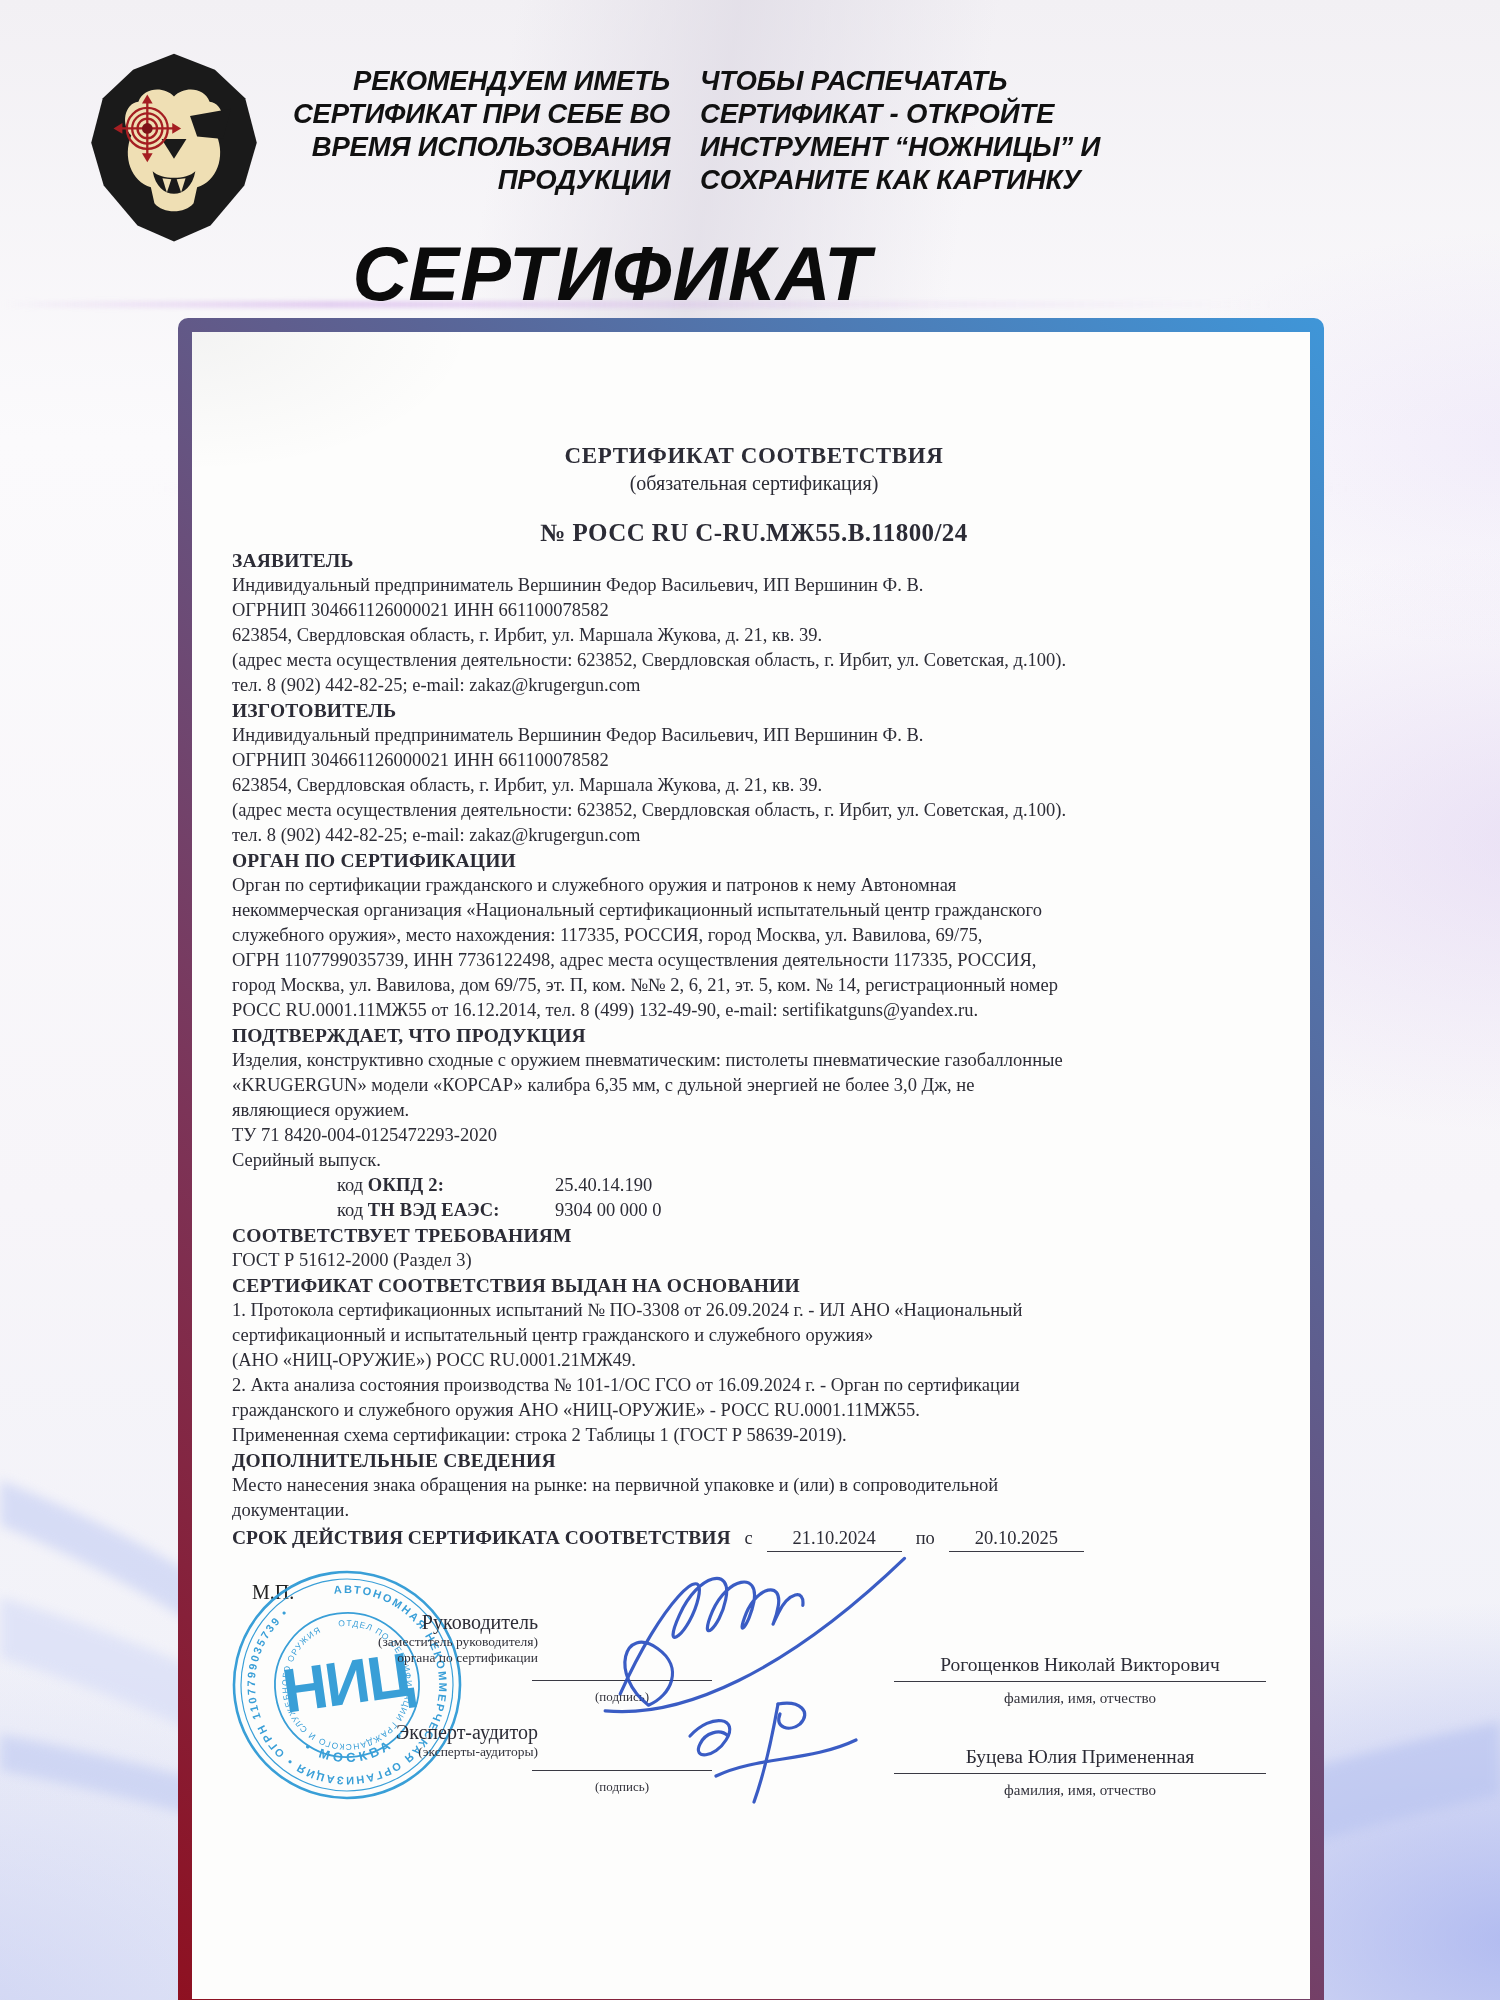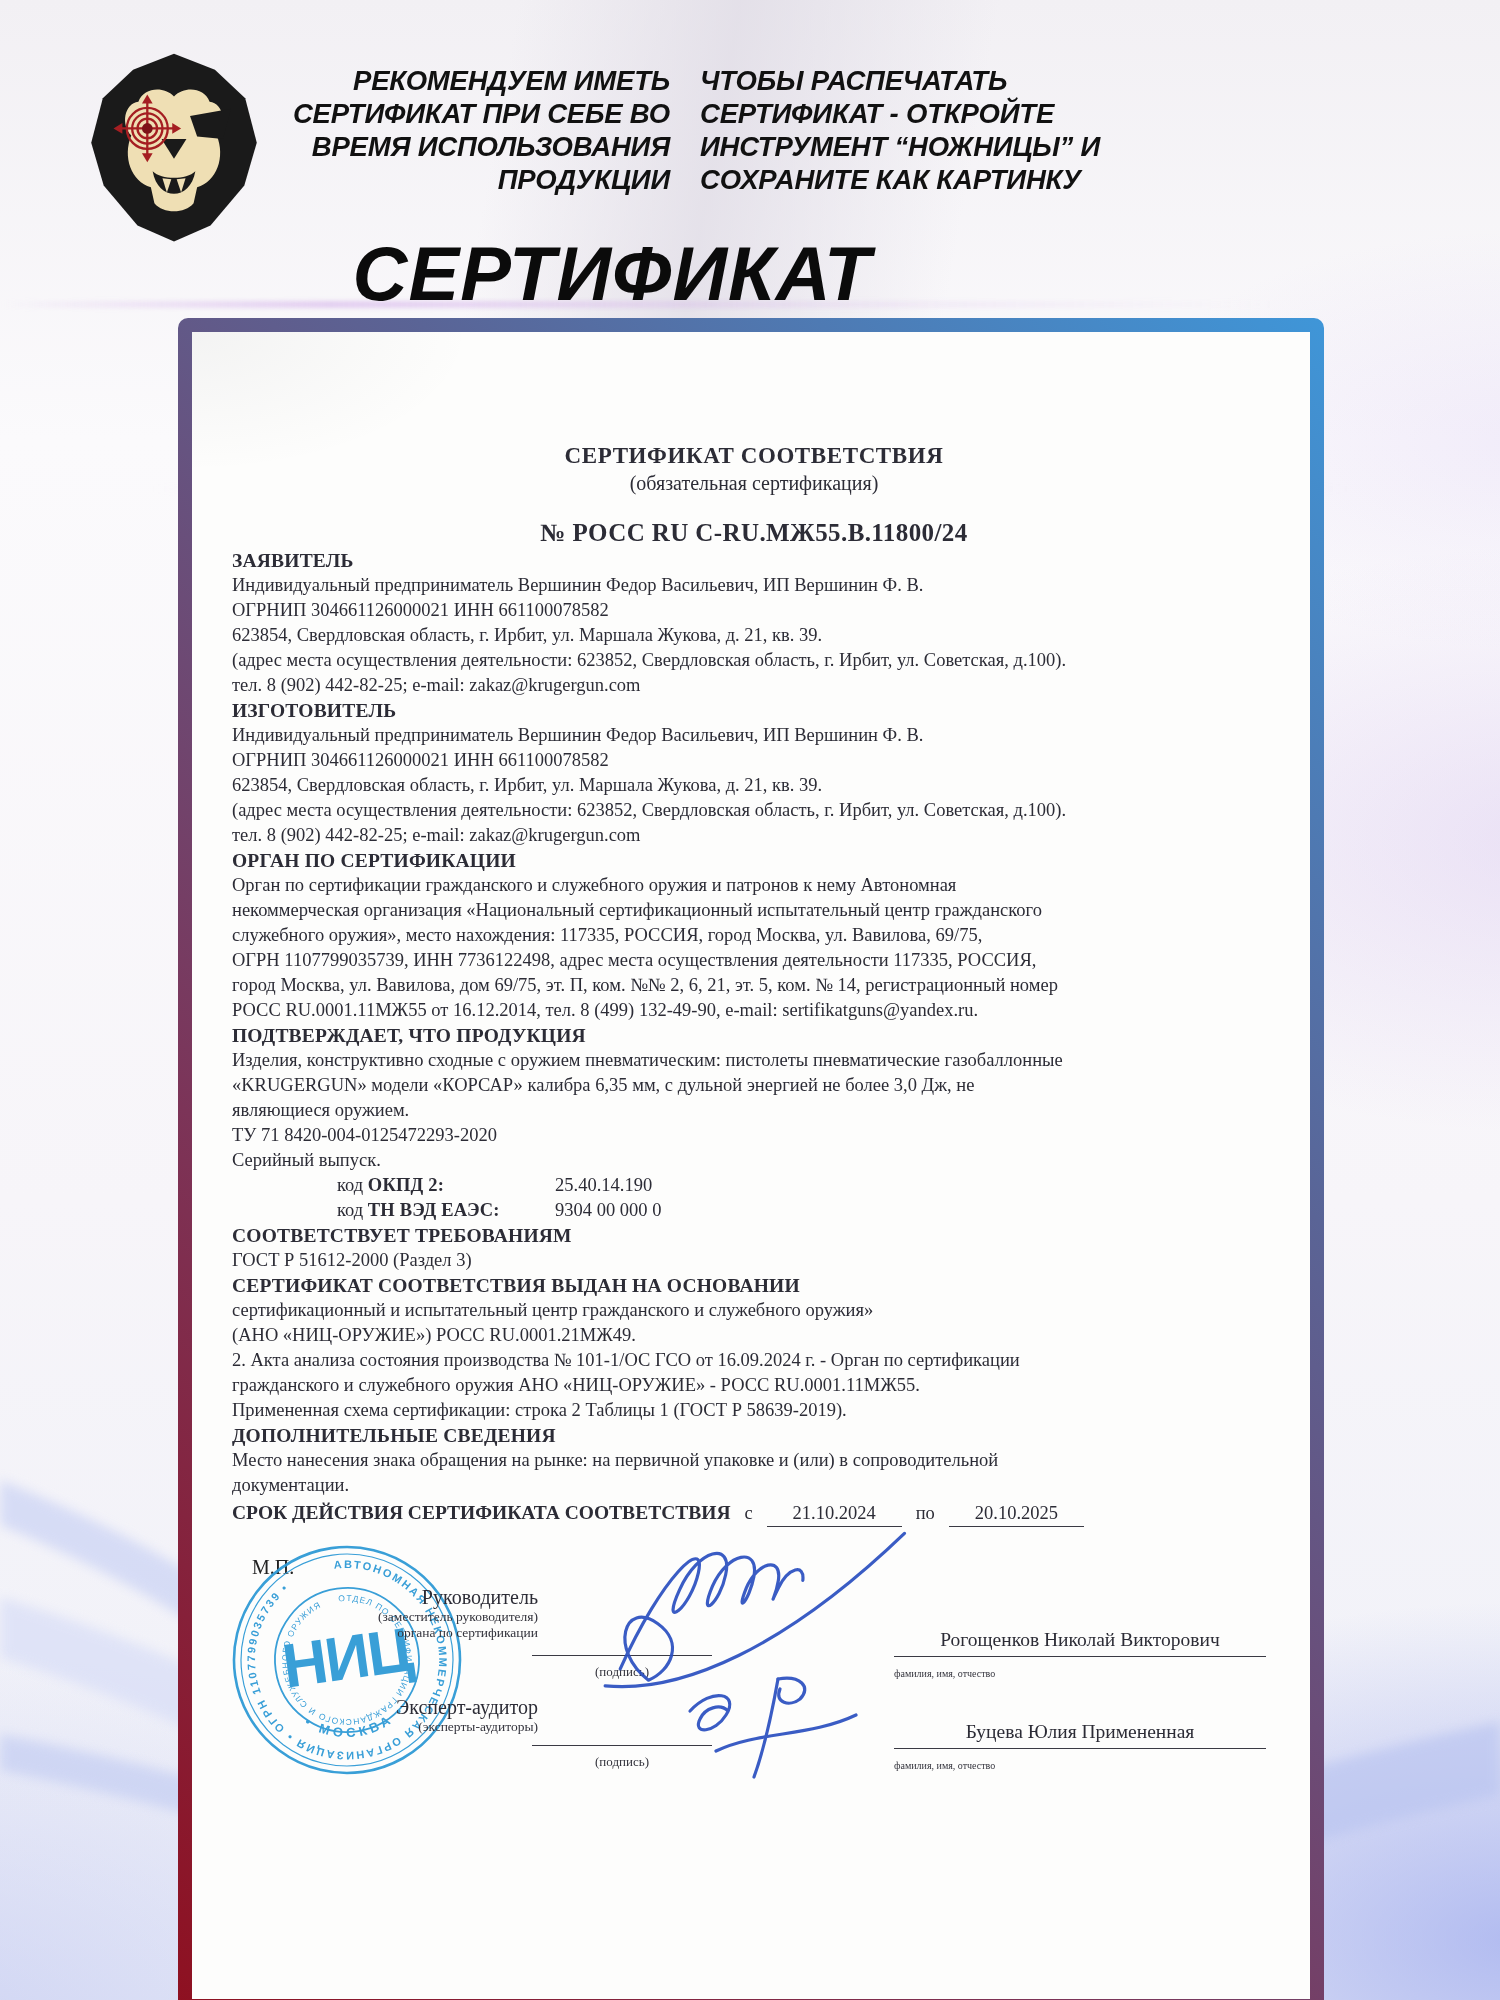--- a/index.html
+++ b/index.html
@@ -75,21 +75,21 @@
   .sigline{position:absolute;border-bottom:1.6px solid #3a3a44;}
   .sigline-1{left:300px;top:50px;width:180px;height:70px;}
   .sigline-2{left:300px;top:146px;width:180px;height:64px;}
   .sign-cap{position:absolute;width:180px;text-align:center;font-size:13px;color:#33333c;}
   .sign-cap-1{left:300px;top:124px;}
   .sign-cap-2{left:300px;top:214px;}
   .name-blk{position:absolute;width:372px;text-align:center;border-bottom:1.6px solid #3a3a44;
     font-size:19.5px;padding-bottom:4px;}
   .name-1{left:662px;top:92px;}
   .name-2{left:662px;top:184px;}
-  .name-cap{position:absolute;width:372px;text-align:left;font-size:10px;color:#33333c;}
+  .name-cap{position:absolute;width:372px;text-align:center;font-size:15px;color:#33333c;}
   .name-cap-1{left:662px;top:126px;}
   .name-cap-2{left:662px;top:218px;}
   .sig-svg{position:absolute;}
   .sig-svg-1{left:360px;top:-32px;width:320px;height:200px;}
   .sig-svg-2{left:430px;top:138px;width:200px;height:110px;}
   .stamp text, .stamp textPath{fill:#2f9ad6;font-family:"Liberation Sans","DejaVu Sans",sans-serif;}
 </style>
 </head>
 <body>
 
@@ -192,20 +192,21 @@
     <div class="sec">
       <div class="sec-h">СООТВЕТСТВУЕТ ТРЕБОВАНИЯМ</div>
       <div>
           <div class="line">ГОСТ Р 51612-2000 (Раздел 3)</div>
         </div>
     </div>
 
     <div class="sec">
       <div class="sec-h">СЕРТИФИКАТ СООТВЕТСТВИЯ ВЫДАН НА ОСНОВАНИИ</div>
       <div>
+          <div class="line">1. Протокола сертификационных испытаний № ПО-3308 от 26.09.2024 г. - ИЛ АНО «Национальный</div>
           <div class="line">сертификационный и испытательный центр гражданского и служебного оружия»</div>
           <div class="line">(АНО «НИЦ-ОРУЖИЕ») РОСС RU.0001.21МЖ49.</div>
           <div class="line">2. Акта анализа состояния производства № 101-1/ОС ГСО от 16.09.2024 г. - Орган по сертификации</div>
           <div class="line">гражданского и служебного оружия АНО «НИЦ-ОРУЖИЕ» - РОСС RU.0001.11МЖ55.</div>
           <div class="line">Примененная схема сертификации: строка 2 Таблицы 1 (ГОСТ Р 58639-2019).</div>
         </div>
     </div>
 
     <div class="sec">
       <div class="sec-h">ДОПОЛНИТЕЛЬНЫЕ СВЕДЕНИЯ</div>

